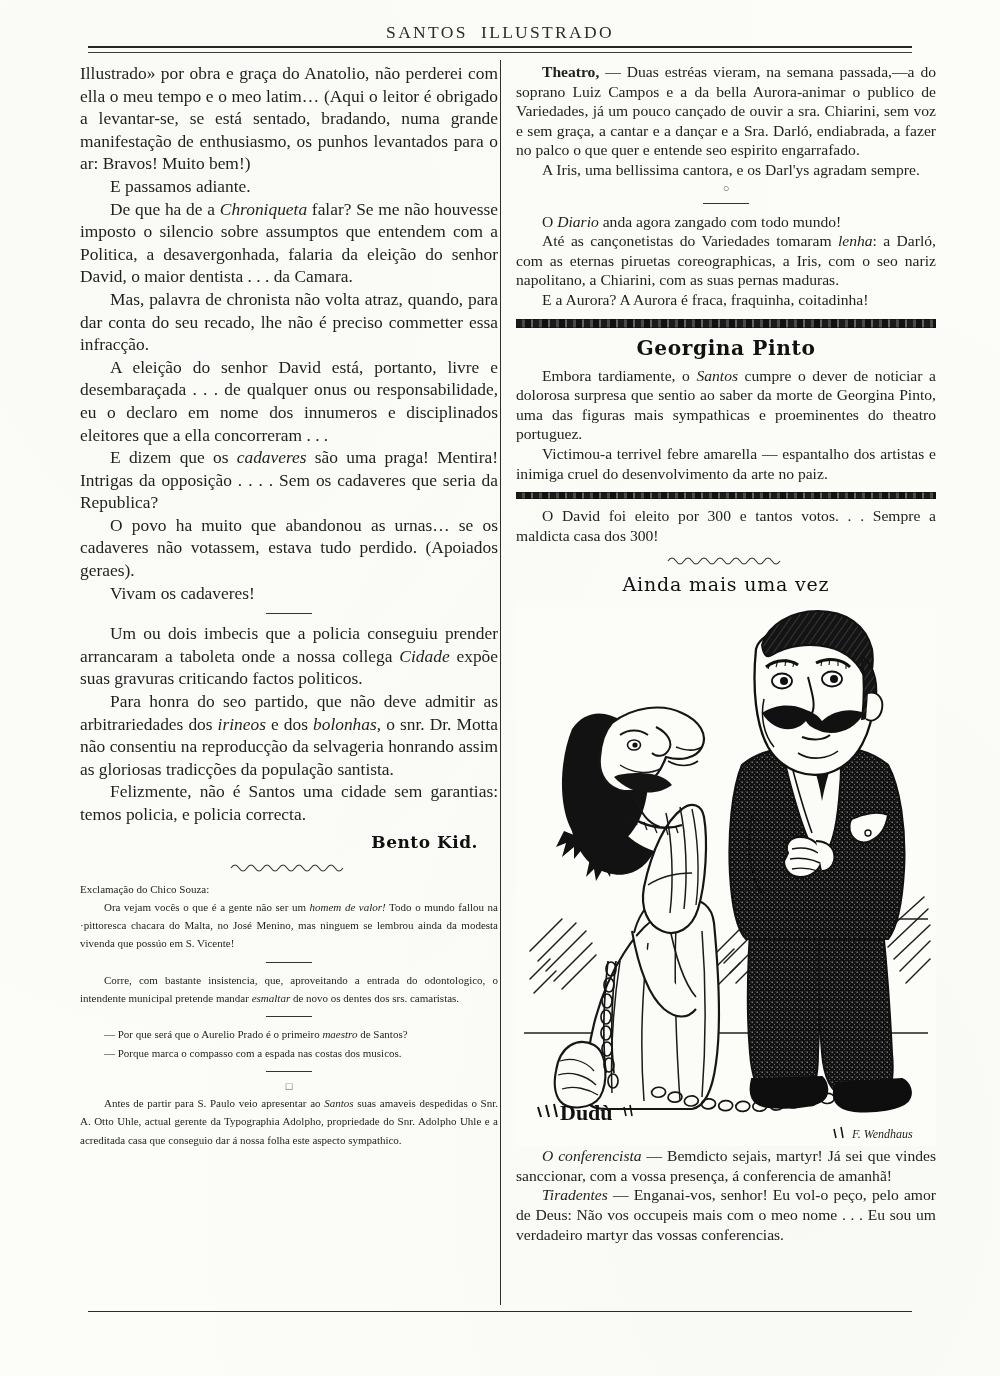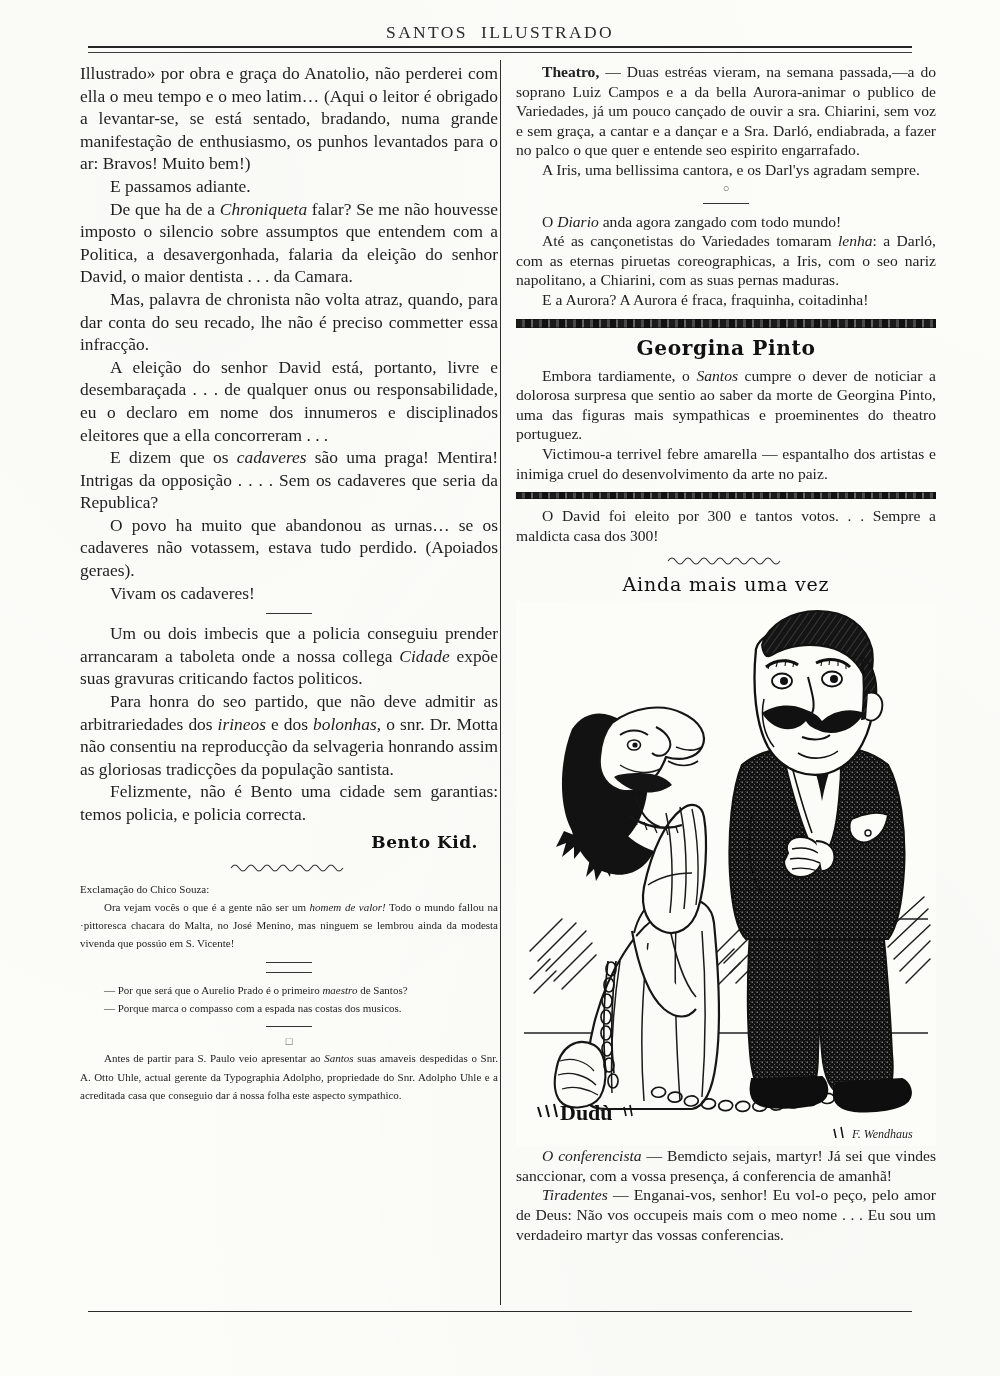--- a/index.html
+++ b/index.html
@@ -167,33 +167,34 @@
     <p class="body-lg">Mas, palavra de chronista não volta atraz, quando, para dar conta do seu recado, lhe não é preciso commetter essa infracção.</p>
     <p class="body-lg">A eleição do senhor David está, portanto, livre e desembaraçada . . . de qualquer onus ou responsabilidade, eu o declaro em nome dos innumeros e disciplinados eleitores que a ella concorreram . . .</p>
     <p class="body-lg"><span>E dizem que os </span><i>cadaveres</i><span> são uma praga! Mentira! Intrigas da opposição . . . . Sem os cadaveres que seria da Republica?</span></p>
     <p class="body-lg">O povo ha muito que abandonou as urnas… se os cadaveres não votassem, estava tudo perdido. (Apoiados geraes).</p>
     <p class="body-lg">Vivam os cadaveres!</p>
 
     <div class="sep-short"></div>
 
     <p class="body-lg"><span>Um ou dois imbecis que a policia conseguiu prender arrancaram a taboleta onde a nossa collega </span><i>Cidade</i><span> expõe suas gravuras criticando factos politicos.</span></p>
     <p class="body-lg"><span>Para honra do seo partido, que não deve admitir as arbitrariedades dos </span><i>irineos</i><span> e dos </span><i>bolonhas</i><span>, o snr. Dr. Motta não consentiu na reproducção da selvageria honrando assim as gloriosas tradicções da população santista.</span></p>
-    <p class="body-lg">Felizmente, não é Bento uma cidade sem garantias: temos policia, e policia correcta.</p>
+    <p class="body-lg">Felizmente, não é Santos uma cidade sem garantias: temos policia, e policia correcta.</p>
 
     <p class="signature">Bento Kid.</p>
 
     <svg class="sep-wave" viewBox="0 0 120 14">
       <path d="M2 8 Q6 2 10 8 T18 8 T26 8 T34 8 T42 8 T50 8 T58 8 T66 8 T74 8 T82 8 T90 8 T98 8 T106 8 T114 8" fill="none" stroke="#333" stroke-width="1.1"></path>
     </svg>
 
     <p class="body-sm noind">Exclamação do Chico Souza:</p>
     <p class="body-sm"><span>Ora vejam vocês o que é a gente não ser um </span><i>homem de valor!</i><span> Todo o mundo fallou na ·pittoresca chacara do Malta, no José Menino, mas ninguem se lembrou ainda da modesta vivenda que possúo em S. Vicente!</span></p>
 
     <div class="sep-short"></div>
 
+    <p class="body-sm"><span>Corre, com bastante insistencia, que, aproveitando a entrada do odontologico, o intendente municipal pretende mandar </span><i>esmaltar</i><span> de novo os dentes dos srs. camaristas.</span></p>
 
     <div class="sep-short"></div>
 
     <p class="body-sm"><span>— Por que será que o Aurelio Prado é o primeiro </span><i>maestro</i><span> de Santos?</span></p>
     <p class="body-sm">— Porque marca o compasso com a espada nas costas dos musicos.</p>
 
     <div class="sep-short"></div>
     <div class="sep-dot">□</div>
 
     <p class="body-sm"><span>Antes de partir para S. Paulo veio apresentar ao </span><i>Santos</i><span> suas amaveis despedidas o Snr. A. Otto Uhle, actual gerente da Typographia Adolpho, propriedade do Snr. Adolpho Uhle e a acreditada casa que conseguio dar á nossa folha este aspecto sympathico.</span></p>

